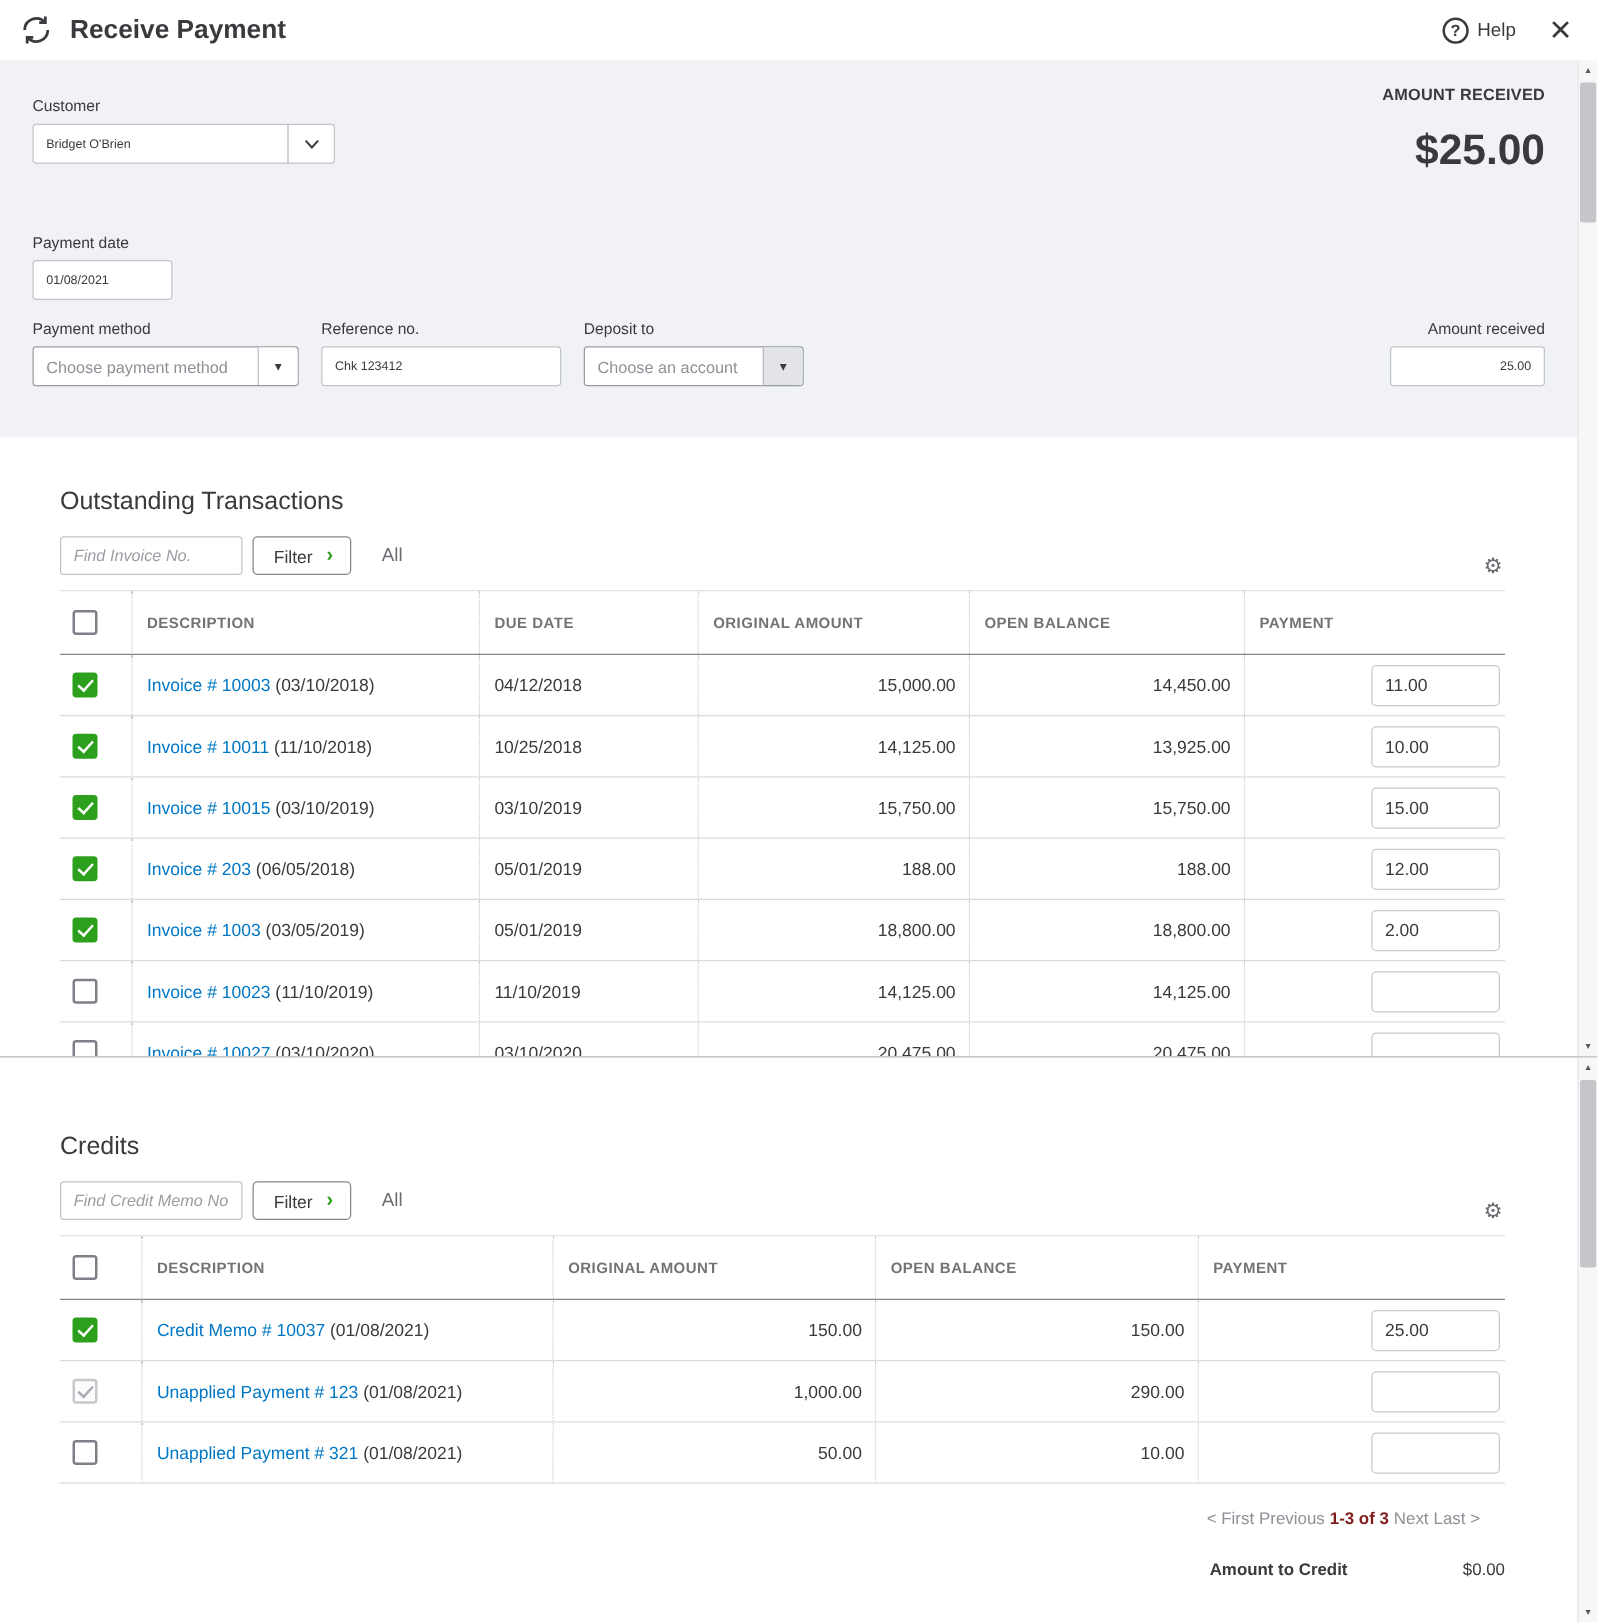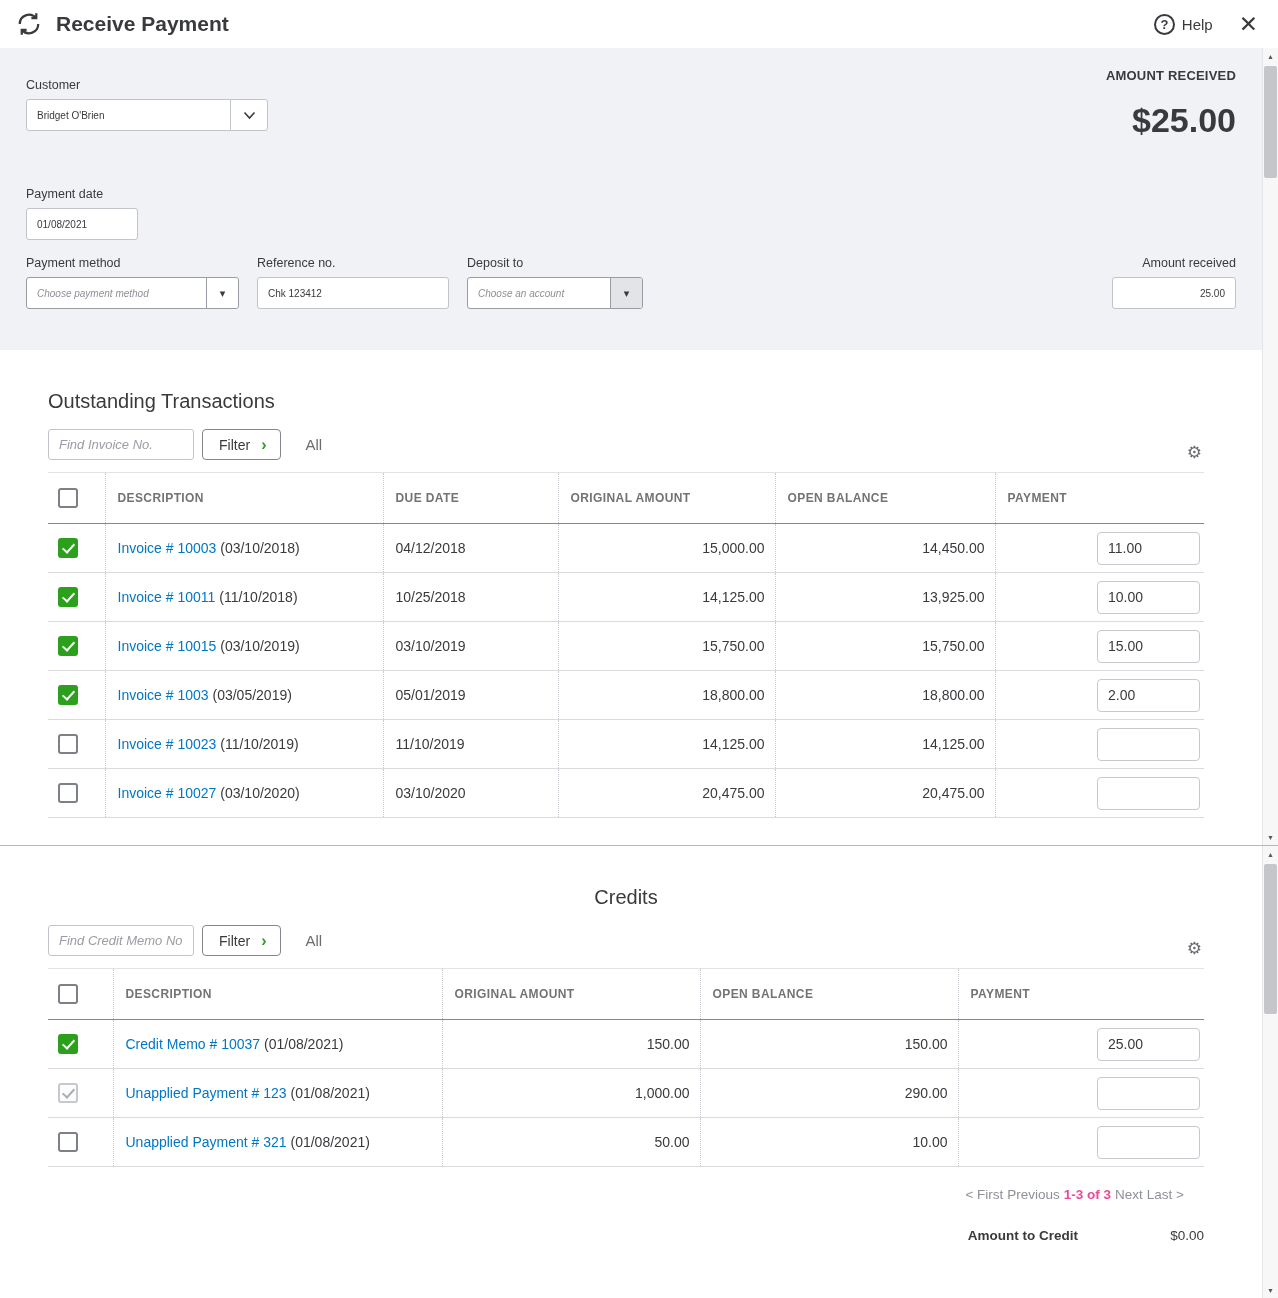--- a/index.html
+++ b/index.html
@@ -45,36 +45,36 @@
     margin-left:-1px; display:flex; align-items:center; justify-content:center;
     border-radius:0 3px 3px 0; }
   .date-field { margin-top:56px; }
   .date-input { width:112px; }
   .fields-row { display:flex; gap:18px; margin-top:16px; }
   .combo { display:flex; align-items:stretch; height:32px; background:#fff;
     border:1px solid #999da3; border-radius:3px; }
   .combo-method { width:213px; }
   .combo-deposit { width:176px; }
   .combo-text { flex:1; display:flex; align-items:center; padding:0 10px;
-    font-size:10px; font-style:italic; color:#8d9096; white-space:nowrap; overflow:hidden; }
+    font-size:13px; color:#8d9096; white-space:nowrap; overflow:hidden; }
   .combo-btn { width:32px; border-left:1px solid #999da3; display:flex; align-items:center;
     justify-content:center; font-size:11px; color:#393a3d; background:#fff; border-radius:0 3px 3px 0; }
   .combo-btn.dark { background:#e2e4e8; }
   .ref-input { width:192px; }
   .amount-summary { position:absolute; top:20px; right:26px; text-align:right; }
   .amount-summary-label { font-size:13px; font-weight:bold; letter-spacing:0.2px; }
   .amount-summary-value { font-size:34px; font-weight:bold; margin-top:18px; }
   .amount-field { position:absolute; top:208px; right:26px; text-align:right; }
   .amount-input { width:124px; text-align:right; }
 
   
   .section { padding:0 58px 0 48px; }
   .section-title { font-size:20px; font-weight:400; margin:0; }
   .title-outstanding { margin-top:40px; }
-  .title-credits { margin-top:40px;text-align:center; }
+  .title-credits { margin-top:60px; }
   .toolbar { display:flex; align-items:center; margin-top:16px; }
   .find-input { width:146px; height:31px; border:1px solid #c1c5ca; border-radius:3px;
     background:#fff; font-size:13px; padding:0 10px; }
   .find-input::placeholder { font-style:italic; color:#9a9da2; }
   .filter-btn { margin-left:8px; height:31px; border:1px solid #83868c; border-radius:4px;
     background:#fff; display:inline-flex; align-items:center; gap:11px; padding:0 14px 0 16px;
     font-size:14px; color:#393a3d; cursor:default; }
   .filter-chevron { color:#2ca01c; font-size:16px; font-weight:bold; line-height:1; }
   .all-label { margin-left:24px; font-size:15px; color:#6b6c72; }
   .table-area { position:relative; margin-top:12px; }
@@ -100,21 +100,21 @@
     background:#fff; position:relative; vertical-align:middle; cursor:default; }
   .cb.checked { background:#2ca01c; border-color:#2ca01c; }
   .cb.checked::after { content:""; position:absolute; left:5px; top:1px; width:5px; height:10px;
     border:solid #fff; border-width:0 2px 2px 0; transform:rotate(42deg); }
   .cb.checked.disabled { background:#fcfcfd; border-color:#c5c8cc; }
   .cb.checked.disabled::after { border-color:#a9acb0; }
 
   
   .pagination { margin:20px 78px 0 48px; display:flex; justify-content:flex-end; gap:4px;
     font-size:13.5px; color:#8d9096; }
-  .pagination .range { color:#ec4899; font-weight:bold; }
+  .pagination .range { color:#7f1d1d; font-weight:bold; }
   .summary { margin:26px 58px 0 48px; }
   .summary-row { display:flex; justify-content:flex-end; align-items:baseline; margin-top:9px; font-size:13.5px; }
   .summary-label { font-weight:bold; }
   .summary-value { width:126px; text-align:right; }
 </style>
 </head>
 <body>
 
 <div class="app">
 
@@ -244,20 +244,28 @@
               <tr>
                 <td class="cell-check"><span class="cb checked"></span></td>
                 <td><span class="link">Invoice # 10015</span> <span class="desc-date">(03/10/2019)</span></td>
                 <td>03/10/2019</td>
                 <td class="col-amt">15,750.00</td>
                 <td class="col-amt">15,750.00</td>
                 <td class="cell-pay"><input class="pay-input" value="15.00" style=""></td>
               </tr>
               <tr>
                 <td class="cell-check"><span class="cb checked"></span></td>
+                <td><span class="link">Invoice # 203</span> <span class="desc-date">(06/05/2018)</span></td>
+                <td>05/01/2019</td>
+                <td class="col-amt">188.00</td>
+                <td class="col-amt">188.00</td>
+                <td class="cell-pay"><input class="pay-input" value="12.00" style=""></td>
+              </tr>
+              <tr>
+                <td class="cell-check"><span class="cb checked"></span></td>
                 <td><span class="link">Invoice # 1003</span> <span class="desc-date">(03/05/2019)</span></td>
                 <td>05/01/2019</td>
                 <td class="col-amt">18,800.00</td>
                 <td class="col-amt">18,800.00</td>
                 <td class="cell-pay"><input class="pay-input" value="2.00" style=""></td>
               </tr>
               <tr>
                 <td class="cell-check"><span class="cb"></span></td>
                 <td><span class="link">Invoice # 10023</span> <span class="desc-date">(11/10/2019)</span></td>
                 <td>11/10/2019</td>

